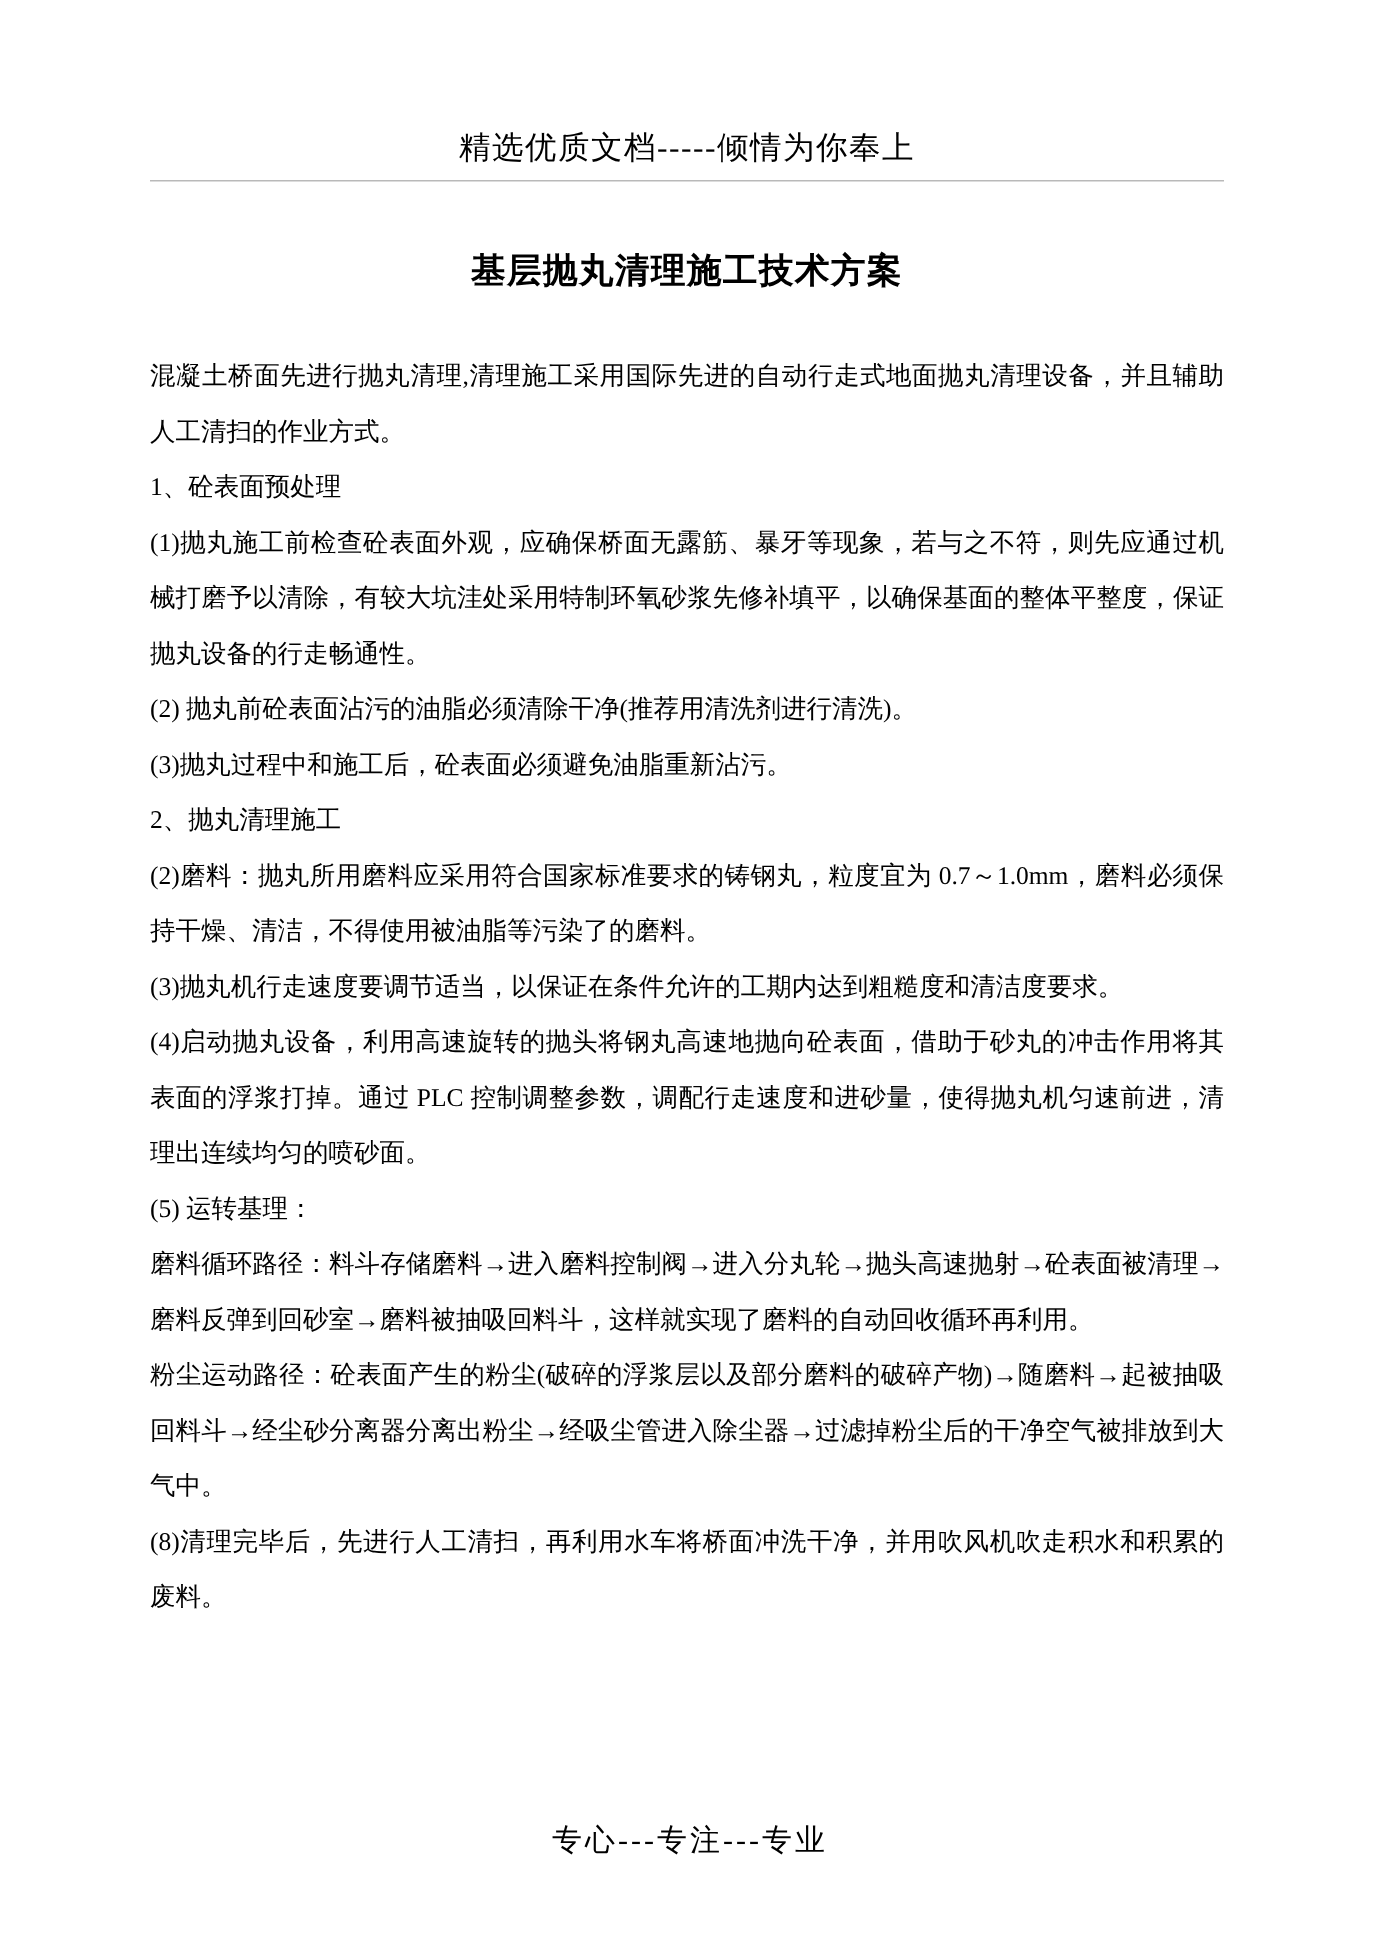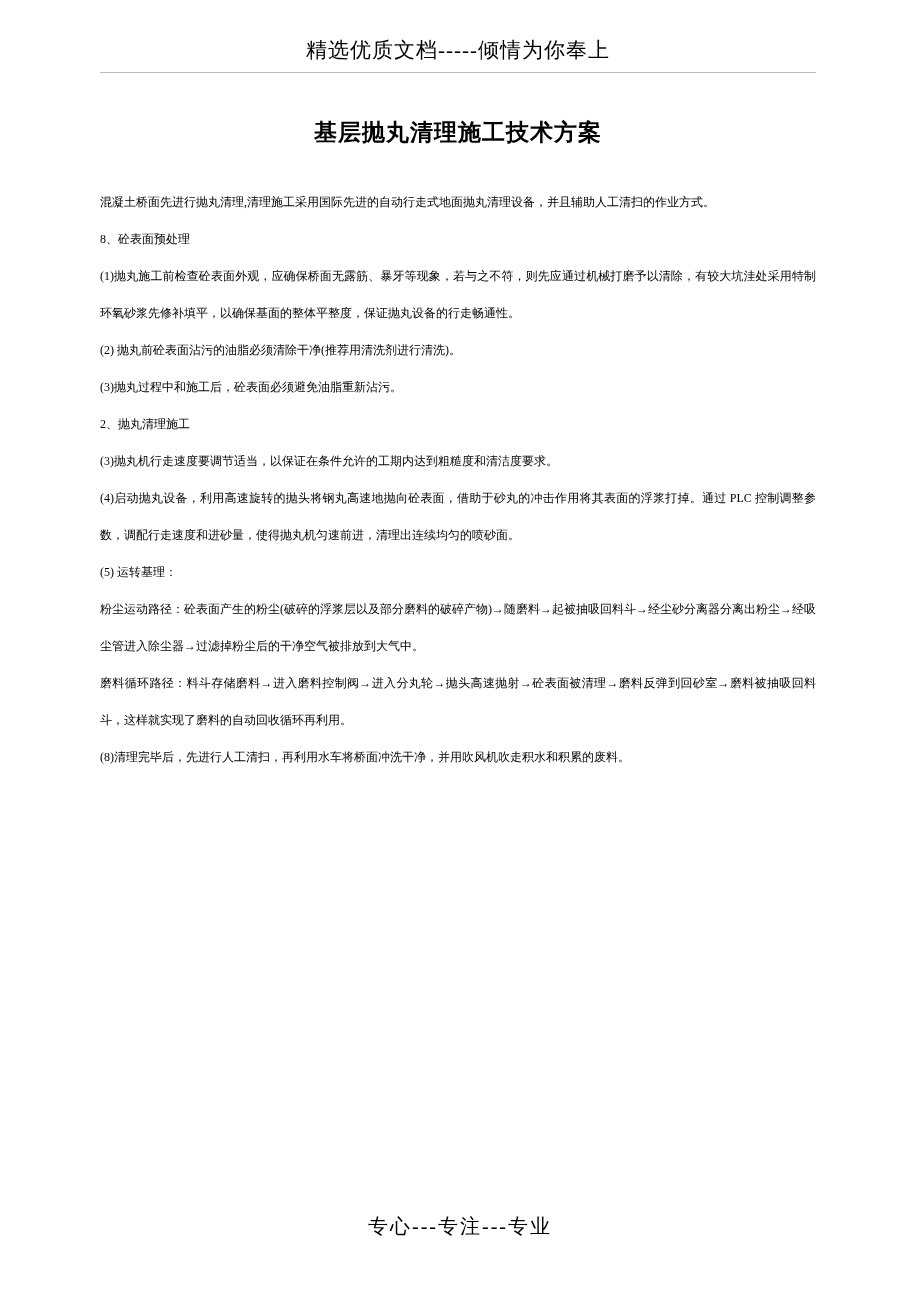--- a/index.html
+++ b/index.html
@@ -25,40 +25,40 @@
     left: 100px;
     top: 0;
     width: 716px;
     height: 1302px;
   }
   .header-watermark {
     text-align: center;
     font-size: 21px;
     letter-spacing: 1px;
     color: #000;
-    padding-top: 36px;
+    padding-top: 84px;
     font-family: "Liberation Serif", "DejaVu Serif", serif;
     font-weight: 400;
   }
   .header-rule {
     border-bottom: 1px solid #b9b9b9;
     margin-top: 8px;
     width: 100%;
   }
   .doc-title {
     text-align: center;
     font-size: 23px;
     font-weight: bold;
     margin-top: 44px;
     letter-spacing: 1px;
     font-family: "DejaVu Sans", "Liberation Sans", sans-serif;
   }
   .body-text {
     margin-top: 36px;
-    font-size: 12px;
+    font-size: 17px;
     line-height: 37px;
     text-align: justify;
   }
   .body-text p {
     margin: 0;
     text-indent: 0;
   }
   .indent2 {
     text-indent: 2em;
   }
@@ -82,29 +82,30 @@
 <div class="page">
   <div class="content">
 
     <div class="header-watermark">精选优质文档-----倾情为你奉上</div>
     <div class="header-rule"></div>
 
     <div class="doc-title">基层抛丸清理施工技术方案</div>
 
     <div class="body-text">
       <p class="indent2">混凝土桥面先进行抛丸清理,清理施工采用国际先进的自动行走式地面抛丸清理设备，并且辅助人工清扫的作业方式。</p>
-      <p class="indent1">8、砼表面预处理</p>
+      <p class="indent1">1、砼表面预处理</p>
       <p class="indent2">(1)抛丸施工前检查砼表面外观，应确保桥面无露筋、暴牙等现象，若与之不符，则先应通过机械打磨予以清除，有较大坑洼处采用特制环氧砂浆先修补填平，以确保基面的整体平整度，保证抛丸设备的行走畅通性。</p>
       <p class="indent2">(2) 抛丸前砼表面沾污的油脂必须清除干净(推荐用清洗剂进行清洗)。</p>
       <p class="indent2">(3)抛丸过程中和施工后，砼表面必须避免油脂重新沾污。</p>
       <p class="indent1">2、抛丸清理施工</p>
+      <p class="indent2">(2)磨料：抛丸所用磨料应采用符合国家标准要求的铸钢丸，粒度宜为 0.7～1.0mm，磨料必须保持干燥、清洁，不得使用被油脂等污染了的磨料。</p>
       <p class="indent2">(3)抛丸机行走速度要调节适当，以保证在条件允许的工期内达到粗糙度和清洁度要求。</p>
       <p class="indent2">(4)启动抛丸设备，利用高速旋转的抛头将钢丸高速地抛向砼表面，借助于砂丸的冲击作用将其表面的浮浆打掉。通过 PLC 控制调整参数，调配行走速度和进砂量，使得抛丸机匀速前进，清理出连续均匀的喷砂面。</p>
       <p class="indent2">(5) 运转基理：</p>
+      <p class="indent2">磨料循环路径：料斗存储磨料→进入磨料控制阀→进入分丸轮→抛头高速抛射→砼表面被清理→磨料反弹到回砂室→磨料被抽吸回料斗，这样就实现了磨料的自动回收循环再利用。</p>
       <p class="indent2">粉尘运动路径：砼表面产生的粉尘(破碎的浮浆层以及部分磨料的破碎产物)→随磨料→起被抽吸回料斗→经尘砂分离器分离出粉尘→经吸尘管进入除尘器→过滤掉粉尘后的干净空气被排放到大气中。</p>
-      <p class="indent2">磨料循环路径：料斗存储磨料→进入磨料控制阀→进入分丸轮→抛头高速抛射→砼表面被清理→磨料反弹到回砂室→磨料被抽吸回料斗，这样就实现了磨料的自动回收循环再利用。</p>
       <p class="indent2">(8)清理完毕后，先进行人工清扫，再利用水车将桥面冲洗干净，并用吹风机吹走积水和积累的废料。</p>
     </div>
 
   </div>
 
   <div class="footer">专心---专注---专业</div>
 </div>
 
 </body></html>

